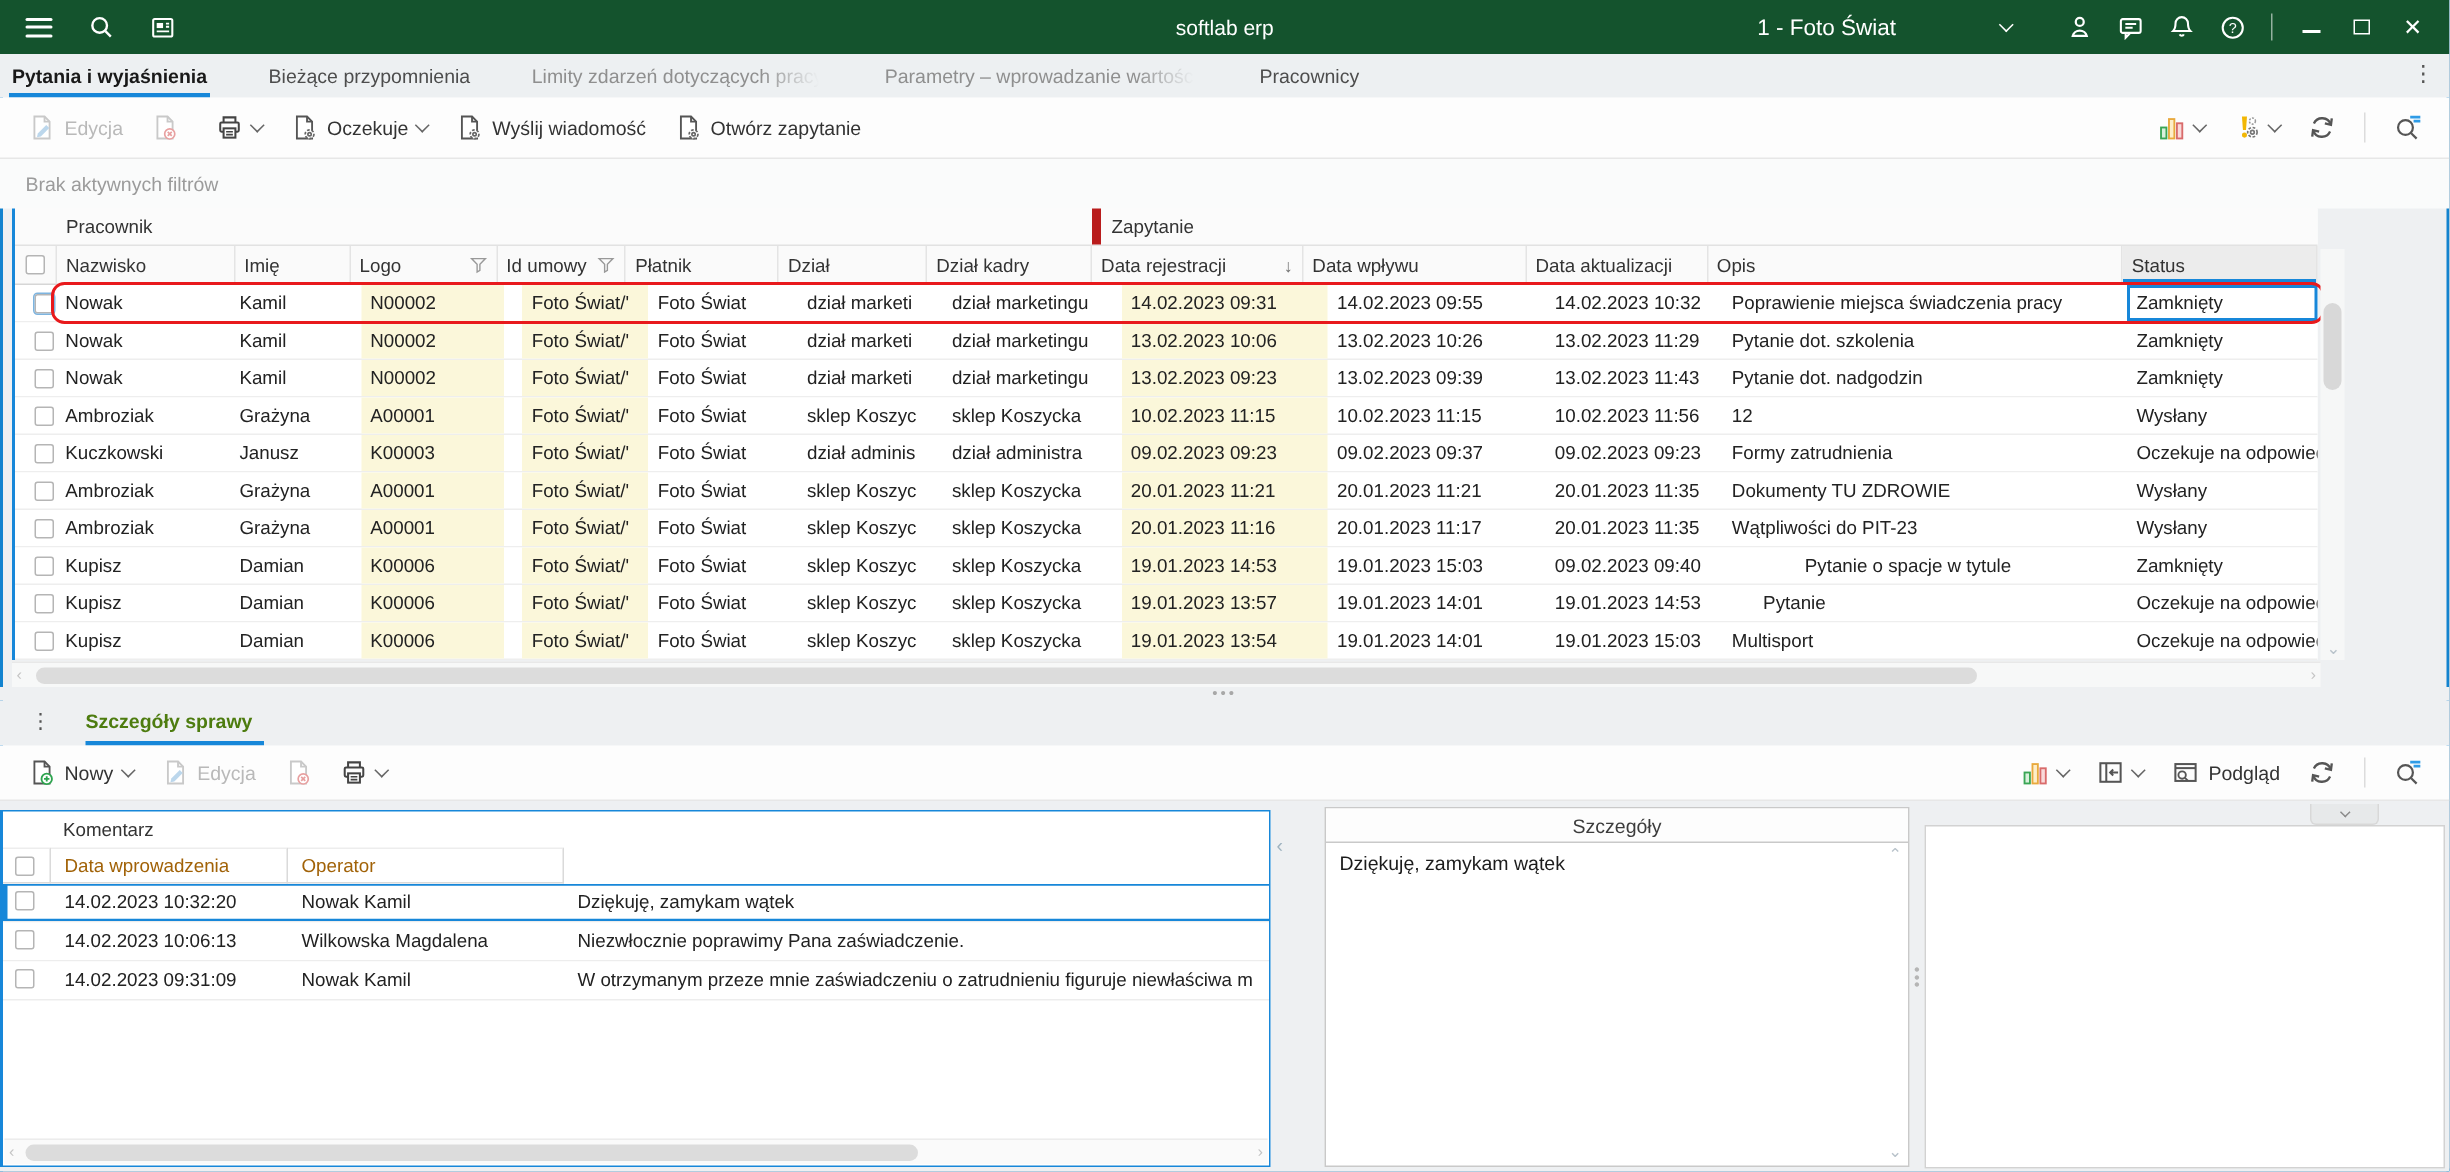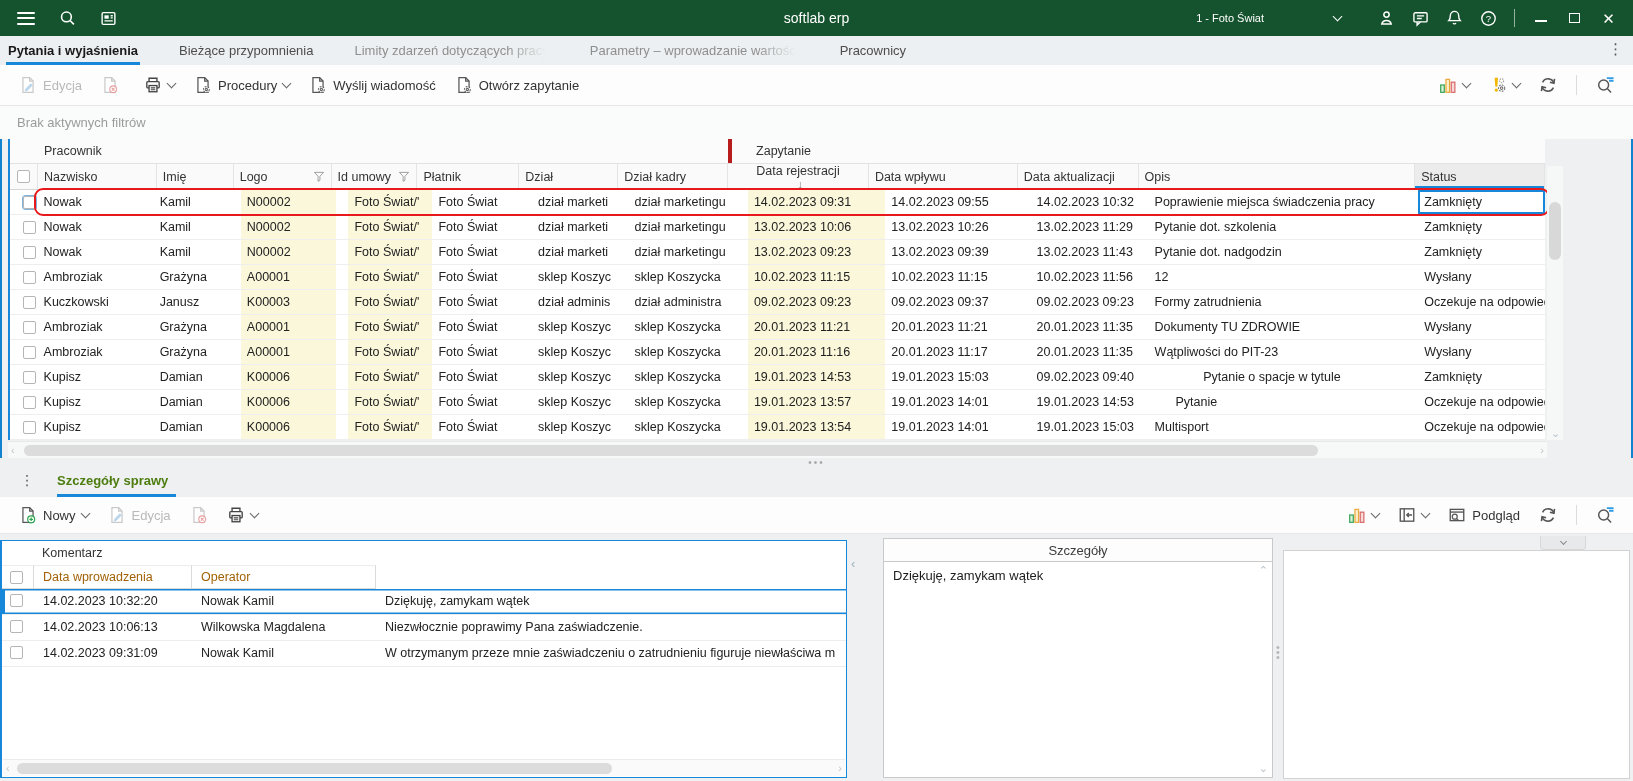--- a/index.html
+++ b/index.html
@@ -6,21 +6,21 @@
   html,body { background:#cfcfcf; }
   body { font-family:"Liberation Sans", sans-serif; }
   #app { position:relative; width:1633px; height:781px; background:#eef0f2; overflow:hidden;
          box-shadow: inset 2px 0 0 #1283cf, inset -2px 0 0 #1283cf, inset 0 -2px 0 #1283cf; color:#222; }
 
   
   #titlebar { position:absolute; top:0; left:0; right:0; height:36px; background:#14532d; display:flex; align-items:center; color:#fff; }
   .tb-left { display:flex; align-items:center; gap:24px; padding-left:17px; }
   #app-title { position:absolute; left:50%; top:0; transform:translateX(-50%); line-height:36px; font-size:14px; }
   .tb-right { position:absolute; right:0; top:0; height:36px; display:flex; align-items:center; gap:17px; padding-right:16px; }
-  .company-box { display:flex; align-items:center; gap:70px; margin-right:20px; font-size:11px; }
+  .company-box { display:flex; align-items:center; gap:70px; margin-right:20px; font-size:15px; }
   .tb-icon { width:17px; height:17px; display:flex; align-items:center; justify-content:center; cursor:pointer; }
   .hamburger { display:flex; flex-direction:column; gap:3.5px; width:18px; cursor:pointer; }
   .hamburger span { height:2px; background:#fff; border-radius:1px; }
   .win-divider { width:1px; height:18px; background:rgba(255,255,255,.55); }
   .win-min { width:12px; height:2px; background:#fff; margin-top:6px; }
   .win-max { width:11px; height:10px; border:1.6px solid #fff; }
   .win-close { font-size:15px; line-height:15px; color:#fff; }
   .chev { width:7px; height:7px; border-right:1.6px solid #fff; border-bottom:1.6px solid #fff; transform:rotate(45deg); margin-top:-3px; }
   .chev.dark { border-color:#666; }
 
@@ -44,26 +44,26 @@
   .icon16 { width:18px; height:18px; flex:none; }
 
   
   #filterbar { position:absolute; top:106px; left:0; right:0; height:33px; background:#fafbfb; display:flex; align-items:center; padding-left:17px; font-size:13px; color:#9b9b9b; }
 
   
   #maingrid { position:absolute; top:139px; left:8px; width:1537px; height:301px; background:#fff; border-left:2px solid #1787d9; }
   .ghead { display:flex; height:25px; background:#fbfbfb; border-bottom:1px solid #e2e2e2; font-size:12.5px; color:#333; }
   .gcell { line-height:25px; white-space:nowrap; overflow:hidden; }
   .g-prac { width:719px; padding-left:34px; }
-  .g-zap  { width:818px; padding-left:24px; border-left:4px solid #b91c1c; }
+  .g-zap  { width:818px; padding-left:7px; border-left:6px solid #b91c1c; }
   .chead { display:flex; height:26px; background:#fafafa; border-bottom:1px solid #d6d6d6; font-size:12.5px; color:#333; }
   .hcell { display:flex; align-items:center; justify-content:space-between; padding:0 6px; border-right:1px solid #e4e4e4; white-space:nowrap; overflow:hidden; cursor:pointer; }
   .h-status { background:#ececec; box-shadow: inset 0 -3px 0 #1787d9; }
   .w-cb{width:28px;} .w-naz{width:119px;} .w-imie{width:77px;} .w-logo{width:98px;} .w-idu{width:86px;}
-  .w-plat{width:102px;} .w-dzial{width:99px;} .w-dzk{width:110px;} .w-drej{width:141px;flex-direction:column;} .w-dwpl{width:149px;}
+  .w-plat{width:102px;} .w-dzial{width:99px;} .w-dzk{width:110px;} .w-drej{width:141px;} .w-dwpl{width:149px;}
   .w-dakt{width:121px;} .w-opis{width:277px;} .w-status{width:130px;}
   .rows { position:relative; }
   .grow { display:flex; height:25px; background:#fff; border-bottom:1px solid #eeeeee; cursor:pointer; }
   .cell { line-height:24px; padding:0 6px; font-size:12.5px; white-space:pre; overflow:hidden; }
   .c-logo,.c-idu,.c-drej { background:#fbf7da;margin-left:12px; }
   .rows .grow:first-of-type .c-status { box-shadow: inset 0 0 0 2px #1787d9; }
   .rows .grow:first-of-type .checkbox { outline:1px solid #7db4df; }
   .checkbox { display:inline-block; width:13px; height:13px; border:1px solid #b5b5b5; border-radius:2px; background:#fff; margin:6px 0 0 7px; cursor:pointer; }
   .chead .checkbox { margin-top:0; }
   .hcell.w-cb { justify-content:flex-start; padding:0; }
@@ -235,21 +235,21 @@
           </svg>
         <span class="chev dark"></span>
       </div>
       <div class="tool-btn">
         <svg class="icon16" viewBox="0 0 16 16">
             <path d="M3.5 1.5 h6 l3 3 v10 h-9 z" fill="#fff" stroke="#555" stroke-width="1.1"></path>
             <path d="M9.5 1.5 v3 h3" fill="none" stroke="#555" stroke-width="1.1"></path>
             <circle cx="11" cy="12" r="2.6" fill="#fff" stroke="#666" stroke-width="1" stroke-dasharray="1.6 1"></circle>
             <circle cx="11" cy="12" r="1" fill="none" stroke="#666" stroke-width="1"></circle>
           </svg>
-        <span>Procedury</span>
+        <span>Oczekuje</span>
         <span class="chev dark"></span>
       </div>
       <div class="tool-btn">
         <svg class="icon16" viewBox="0 0 16 16">
             <path d="M3.5 1.5 h6 l3 3 v10 h-9 z" fill="#fff" stroke="#555" stroke-width="1.1"></path>
             <path d="M9.5 1.5 v3 h3" fill="none" stroke="#555" stroke-width="1.1"></path>
             <circle cx="11" cy="12" r="2.6" fill="#fff" stroke="#666" stroke-width="1" stroke-dasharray="1.6 1"></circle>
             <circle cx="11" cy="12" r="1" fill="none" stroke="#666" stroke-width="1"></circle>
           </svg>
         <span>Wyślij wiadomość</span>

